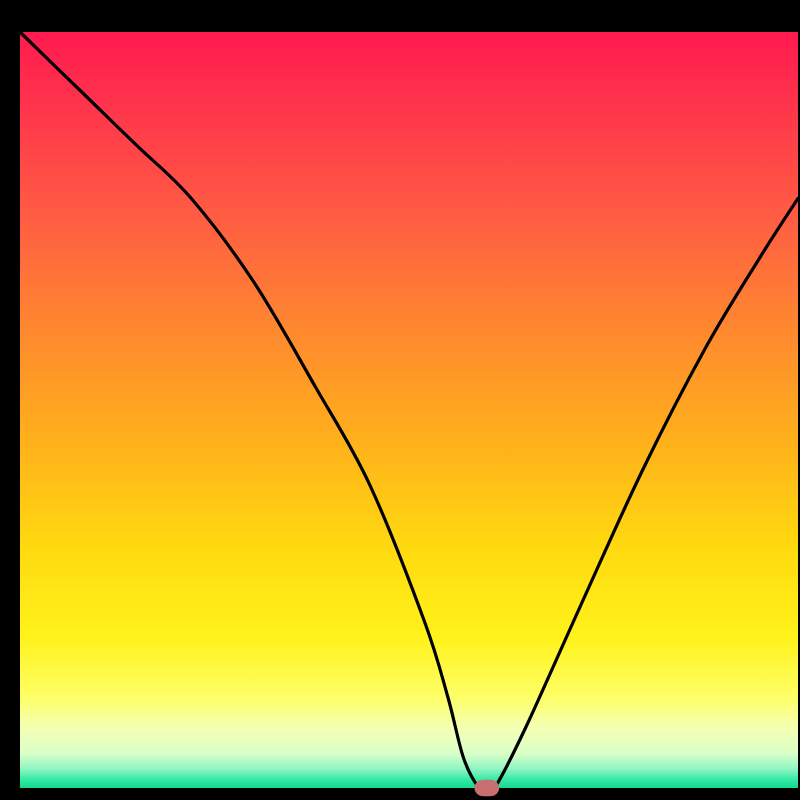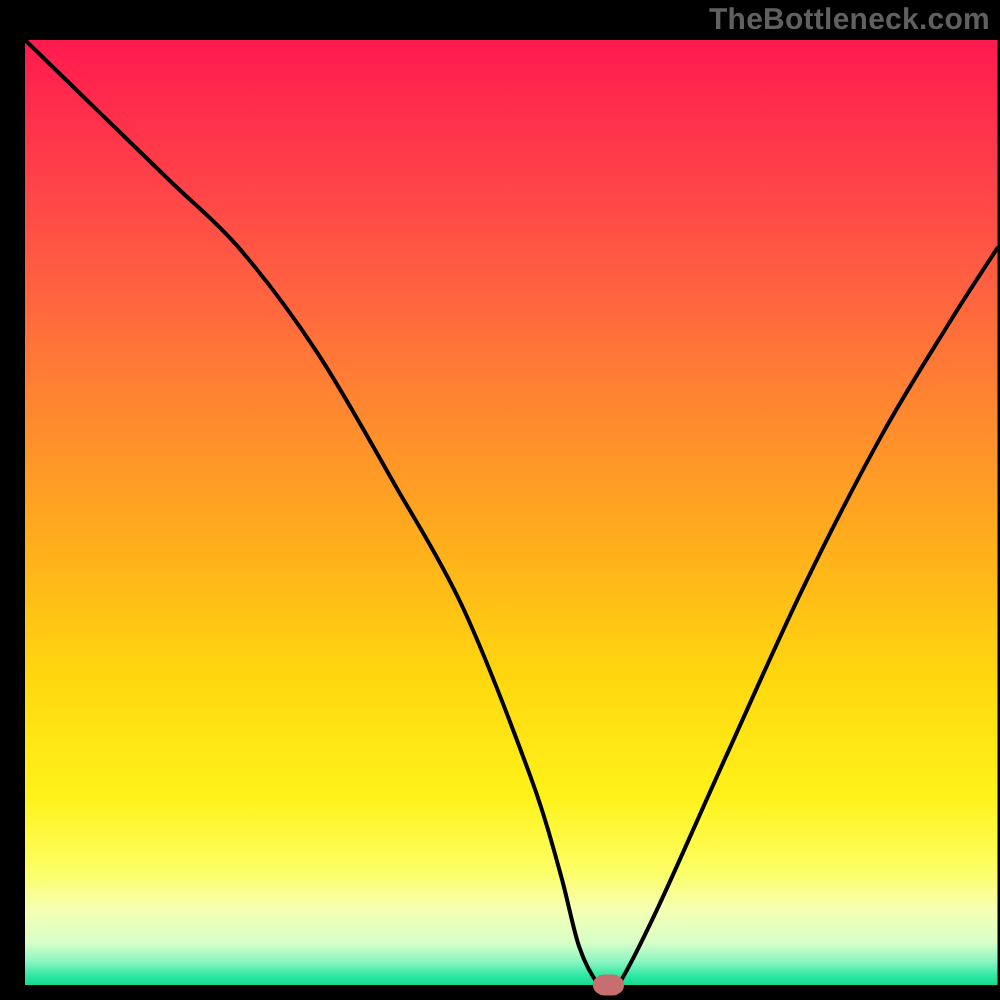--- a/index.html
+++ b/index.html
@@ -28,21 +28,20 @@
     z-index: 10;
   }
   svg {
     display: block;
   }
 </style>
 </head>
 <body>
 
 <div class="chart-container">
-  <div class="watermark">TheBottleneck.com</div>
   <svg id="chart-svg" width="800" height="800" viewBox="0 0 800 800">
     <defs>
       <linearGradient id="bg-grad" x1="0" y1="0" x2="0" y2="1">
           <stop offset="0%" stop-color="#ff1a4f"></stop>
           <stop offset="12%" stop-color="#ff3a4a"></stop>
           <stop offset="25%" stop-color="#ff5e42"></stop>
           <stop offset="40%" stop-color="#ff8a2e"></stop>
           <stop offset="55.00000000000001%" stop-color="#ffb31a"></stop>
           <stop offset="68%" stop-color="#ffd90f"></stop>
           <stop offset="80%" stop-color="#fff21a"></stop>

